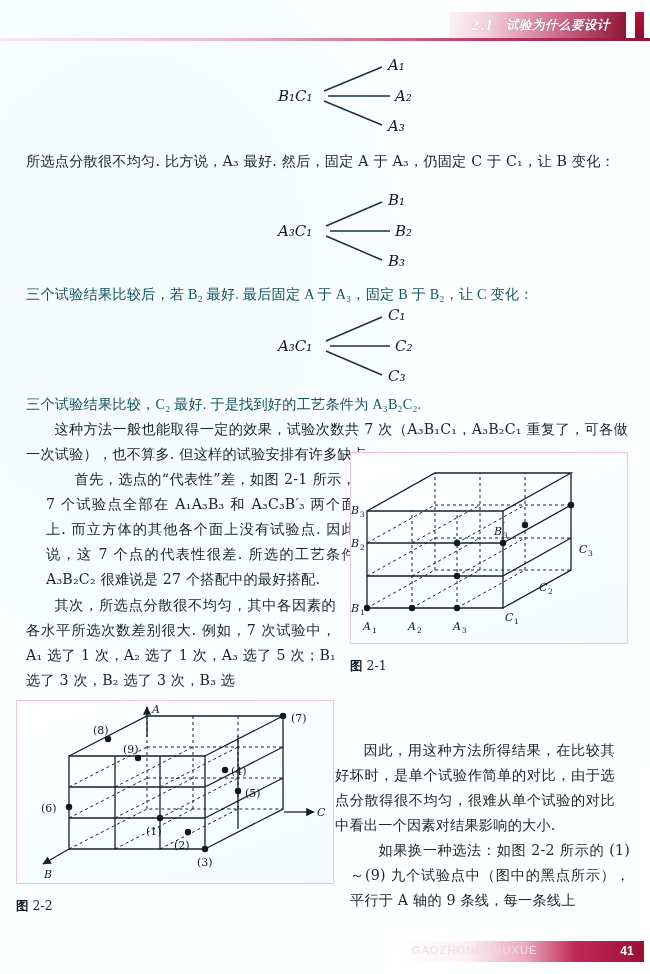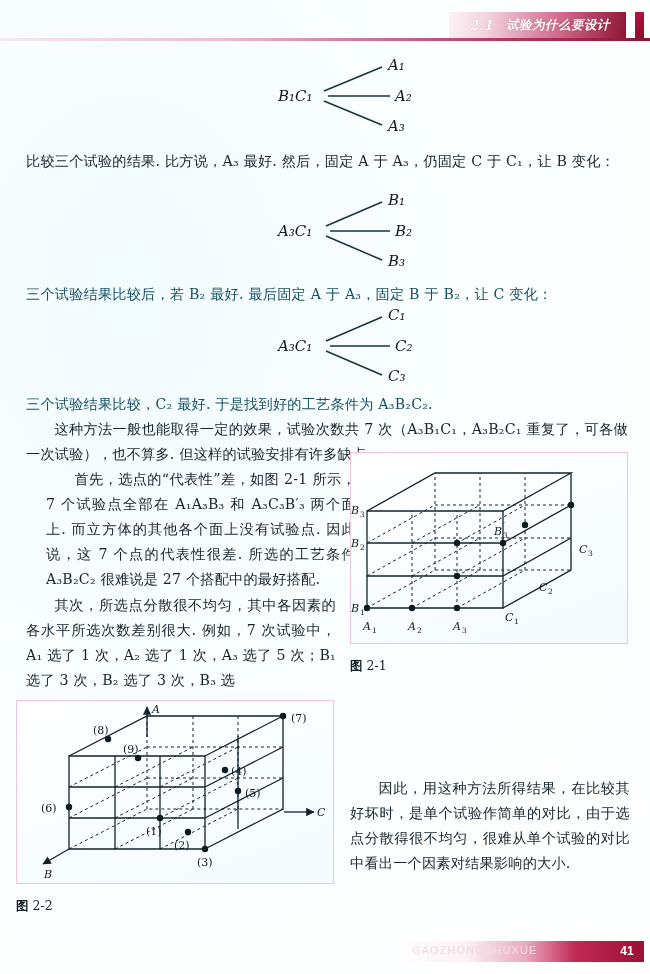--- a/index.html
+++ b/index.html
@@ -48,21 +48,21 @@
 
   
   .para {
     position: absolute;
     font-size: 14.2px;
     line-height: 25px;
     letter-spacing: .2px;
     text-align: justify;
     color: #17242c;
   }
-  .para.blue { color: #17505f; }
+  .para.blue { color: #17505f; font-family: Liberation Serif, serif; }
 
   
   .tree { position: absolute; width: 180px; height: 78px; }
   .tree .root {
     position: absolute; left: 0; top: 29px;
     font-size: 15px; font-style: italic; white-space: nowrap;
   }
   .tree .leaf { position: absolute; font-size: 15px; font-style: italic; white-space: nowrap; }
   .tree .l1 { left: 110px; top: -2px; }
   .tree .l2 { left: 117px; top: 29px; font-style: italic; }
@@ -122,21 +122,21 @@
       <line x1="46" y1="33" x2="104" y2="9" stroke="#18333f" stroke-width="1.5"></line>
       <line x1="50" y1="38" x2="112" y2="38" stroke="#18333f" stroke-width="1.5"></line>
       <line x1="46" y1="43" x2="104" y2="67" stroke="#18333f" stroke-width="1.5"></line>
     </svg>
     <span class="root">B₁C₁</span>
     <span class="leaf l1">A₁</span>
     <span class="leaf l2">A₂</span>
     <span class="leaf l3">A₃</span>
   </div>
 
-  <div class="para" style="left:26px; top:149px; width:600px;">比较三个试验的结果. 比方说，A₃ 最好. 然后，固定 A 于 A₃，仍固定 C 于 C₁，让 B 变化：</div>
+  <div class="para" style="left:26px; top:149px; width:600px;">所选点分散很不均匀. 比方说，A₃ 最好. 然后，固定 A 于 A₃，仍固定 C 于 C₁，让 B 变化：</div>
 
   <div class="tree" style="left:278px; top:193px;">
     <svg width="180" height="78">
       <line x1="48" y1="33" x2="104" y2="9" stroke="#18333f" stroke-width="1.5"></line>
       <line x1="52" y1="38" x2="112" y2="38" stroke="#18333f" stroke-width="1.5"></line>
       <line x1="48" y1="43" x2="104" y2="67" stroke="#18333f" stroke-width="1.5"></line>
     </svg>
     <span class="root">A₃C₁</span>
     <span class="leaf l1">B₁</span>
     <span class="leaf l2">B₂</span>
@@ -245,22 +245,23 @@
         <text x="152" y="76" font-size="9" font-style="normal">′</text>
       </g>
     </svg>
   </div>
   <div class="figcap" style="left:350px; top:658px; width:278px;">
     <b>图</b>
     <span>2-1</span>
   </div>
 
 
-  <div class="para" style="left:350px; top:738px; width:280px; text-indent:2em;margin-top:38px;">因此，用这种方法所得结果，在比较其好坏时，是单个试验作简单的对比，由于选点分散得很不均匀，很难从单个试验的对比中看出一个因素对结果影响的大小.</div>
-
+  <div class="para" style="left:335px; top:738px; width:280px; text-indent:2em;">因此，用这种方法所得结果，在比较其好坏时，是单个试验作简单的对比，由于选点分散得很不均匀，很难从单个试验的对比中看出一个因素对结果影响的大小.</div>
+
+  <div class="para" style="left:350px; top:838px; width:280px; text-indent:2em;">如果换一种选法：如图 2-2 所示的 (1)～(9) 九个试验点中（图中的黑点所示），平行于 A 轴的 9 条线，每一条线上</div>
 
   <div class="figbox" style="left:16px; top:700px; width:318px; height:184px;">
     <svg width="316" height="182" viewBox="0 0 316 182">
       <defs>
         <marker id="arr" markerWidth="7" markerHeight="7" refX="6" refY="3.2" orient="auto">
           <path d="M0,0 L6.5,3.2 L0,6.4 z" fill="#12222c"></path>
         </marker>
       </defs>
 
       <g stroke="#12222c" stroke-width="1.3" fill="none">

